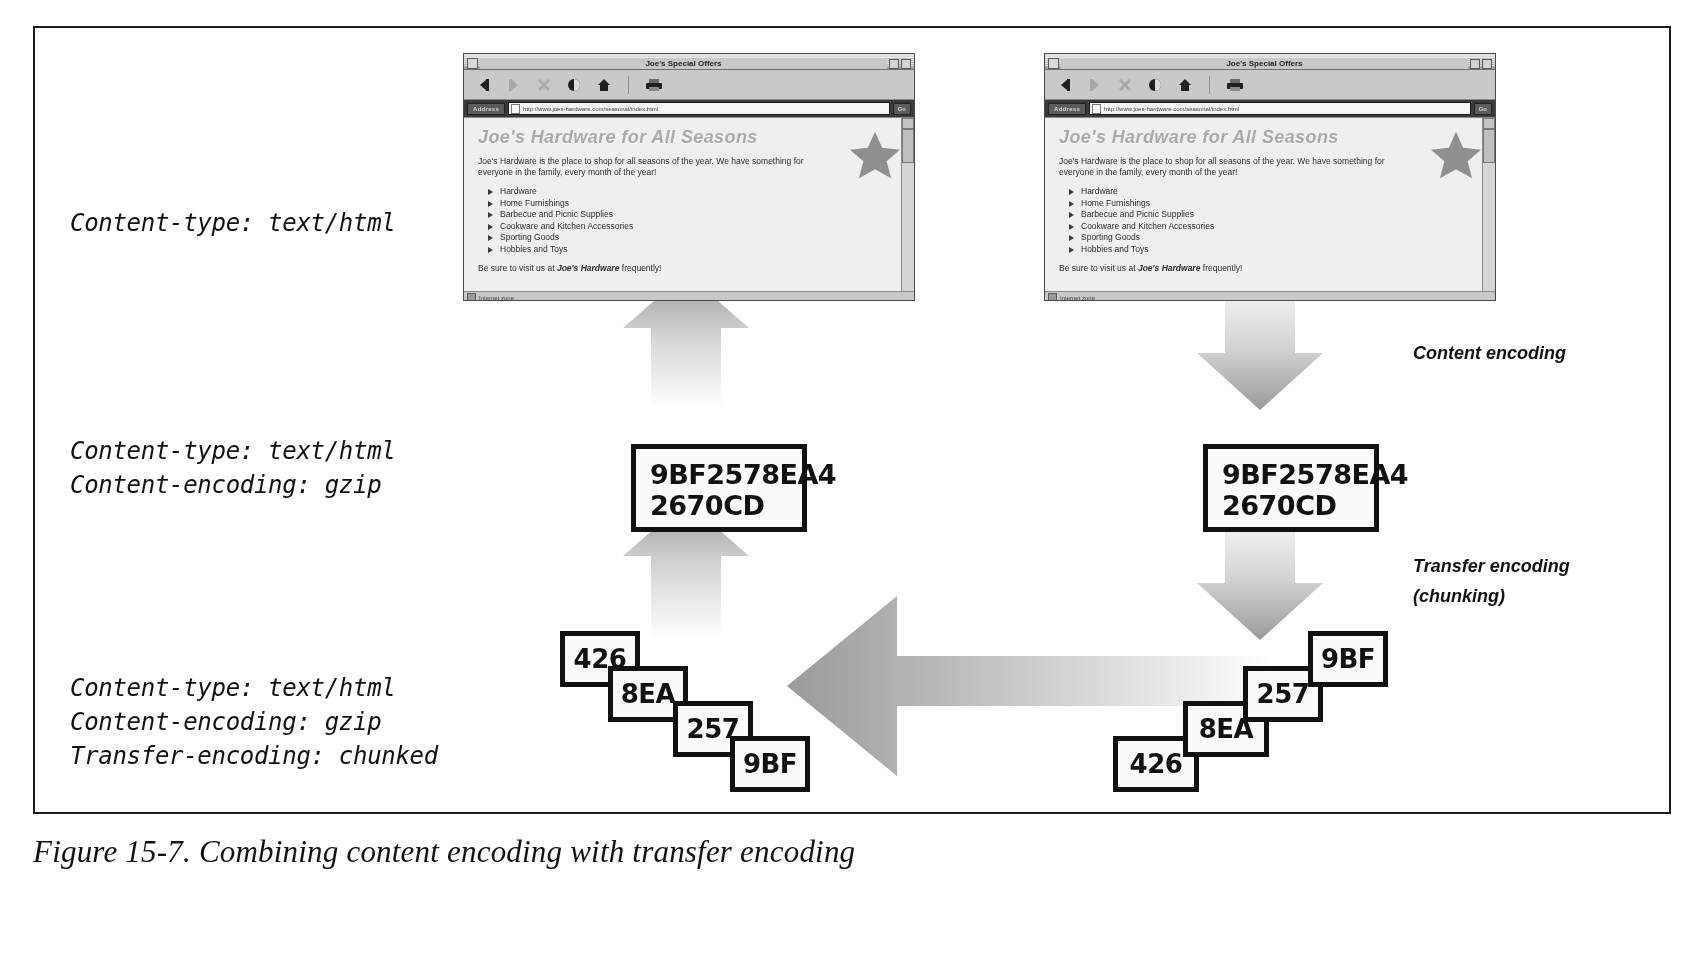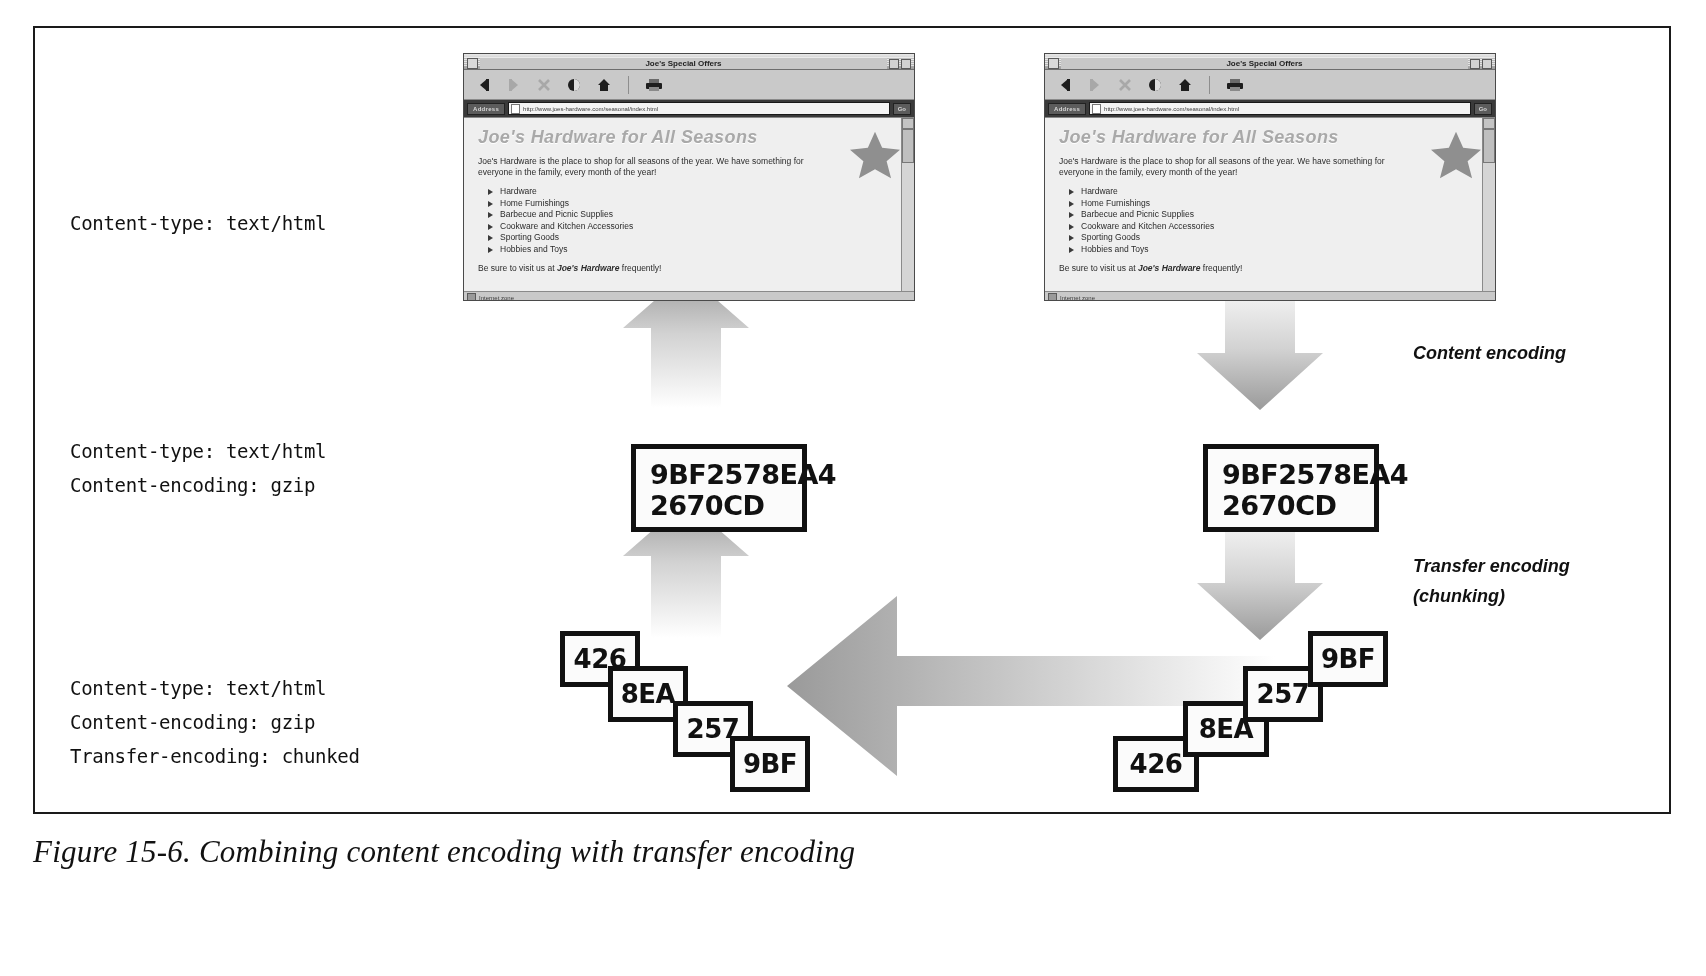--- a/index.html
+++ b/index.html
@@ -18,25 +18,26 @@
     width: 1638px; height: 788px;
     border: 2px solid #1a1a1a;
     box-sizing: border-box;
     background: #ffffff;
   }
 
   
   .hdr-label {
     position: absolute;
     font-family: "DejaVu Sans Mono", "Liberation Mono", monospace;
-    font-size: 19px;
+    font-size: 24px;
     line-height: 34px;
     color: #111111;
     white-space: pre;
     letter-spacing: -0.3px;
+    font-style: italic;
   }
   #label-top    { left: 35px; top: 178px; }
   #label-middle { left: 35px; top: 406px; }
   #label-bottom { left: 35px; top: 643px; }
 
   
   .browser {
     position: absolute;
     width: 452px; height: 248px;
     background: #cfcfcf;
@@ -451,13 +452,13 @@
   <div class="chunk" style="left:1148px; top:673px; width:86px; height:56px;">8EA</div>
   <div class="chunk" style="left:1208px; top:638px; width:80px; height:56px;">257</div>
   <div class="chunk" style="left:1273px; top:603px; width:80px; height:56px;">9BF</div>
 
   <div class="annot" id="annot-content">Content encoding</div>
   <div class="annot" id="annot-transfer">Transfer encoding
 (chunking)</div>
 
 </div>
 
-<div id="caption">Figure 15-6. Combining content encoding with transfer encoding</div>
+<div id="caption">Figure 15-7. Combining content encoding with transfer encoding</div>
 
 </body></html>

